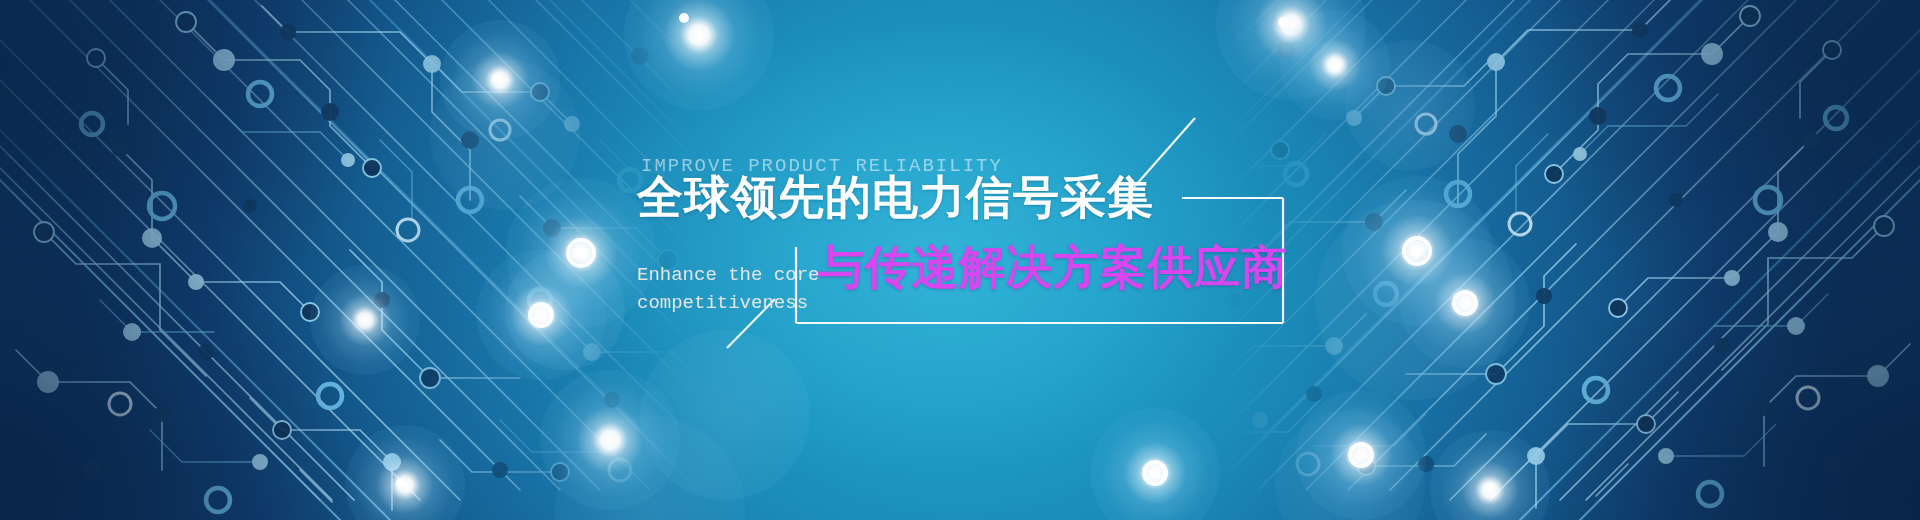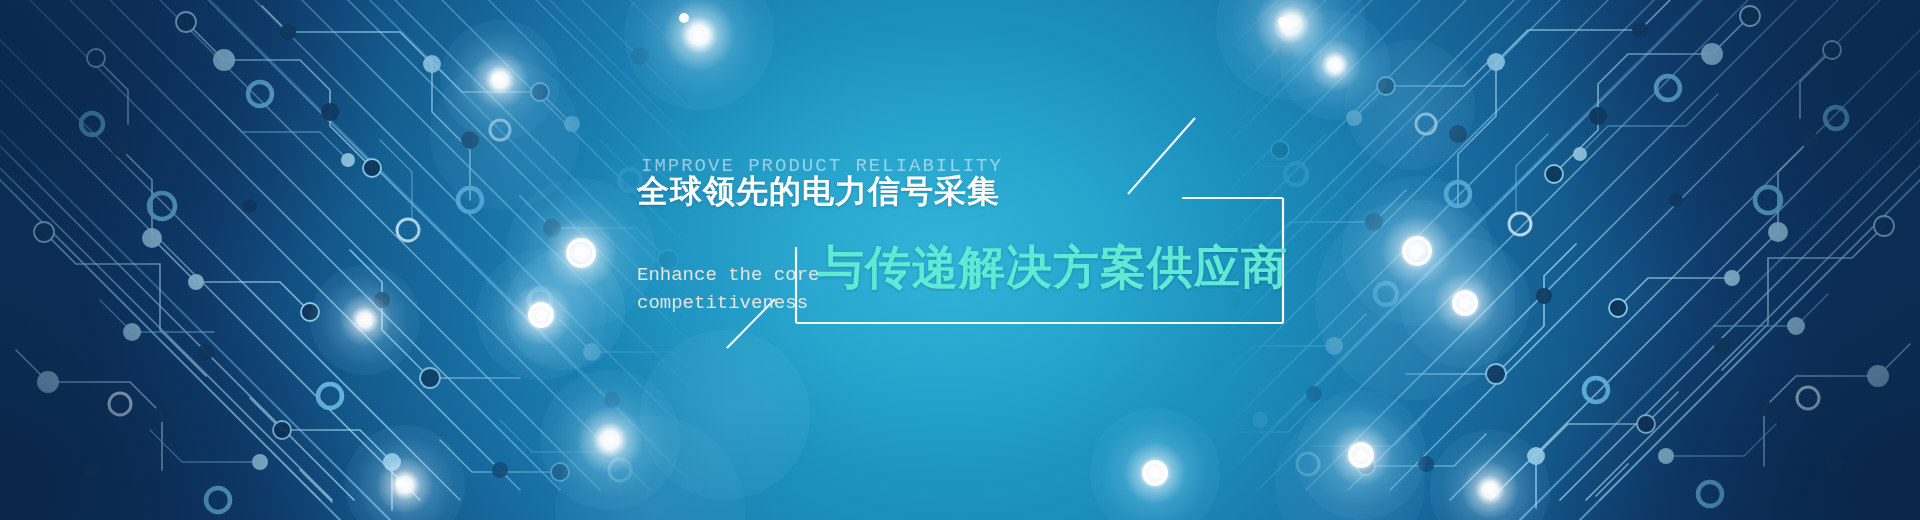--- a/index.html
+++ b/index.html
@@ -66,28 +66,28 @@
   }
   .eyebrow{
     position:absolute;left:641px;top:155px;
     font-size:19px;letter-spacing:2.0px;
     color:rgba(225,242,252,.60);
     white-space:nowrap;
     font-weight:400;
   }
   .headline-1{
     position:absolute;left:637px;top:178px;
-    font-size:32px;font-weight:bold;color:#ffffff;
+    font-size:46px;font-weight:bold;color:#ffffff;
     letter-spacing:1px;white-space:nowrap;
     line-height:1;
     text-shadow:0 1px 3px rgba(0,40,70,.25);
   }
   .headline-2{
     position:absolute;left:818px;top:248px;
-    font-size:46px;font-weight:bold;color:#5eead4;
+    font-size:46px;font-weight:bold;color:#d946ef;
     letter-spacing:1px;white-space:nowrap;
     line-height:1;
     text-shadow:0 1px 3px rgba(0,40,70,.25);
   }
   .subline{
     position:absolute;left:637px;top:262px;
     font-size:19px;color:#e5e5e5;
     line-height:1.45;white-space:nowrap;
     font-weight:400;
   }

